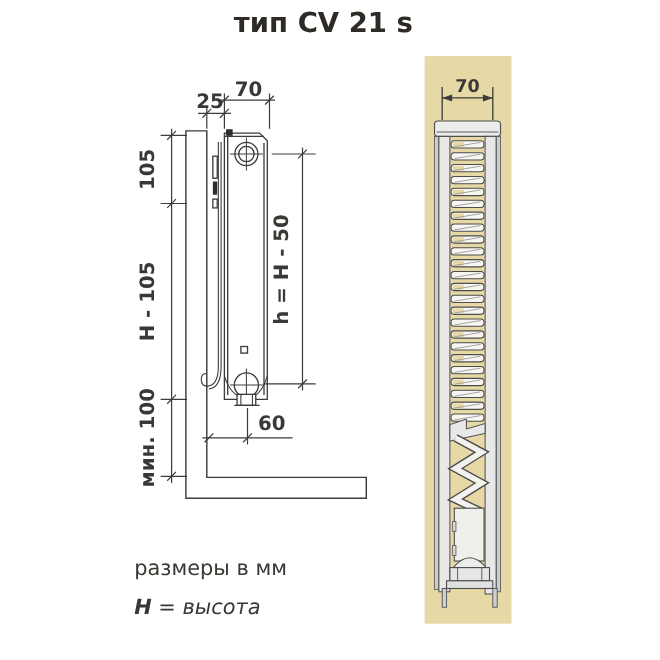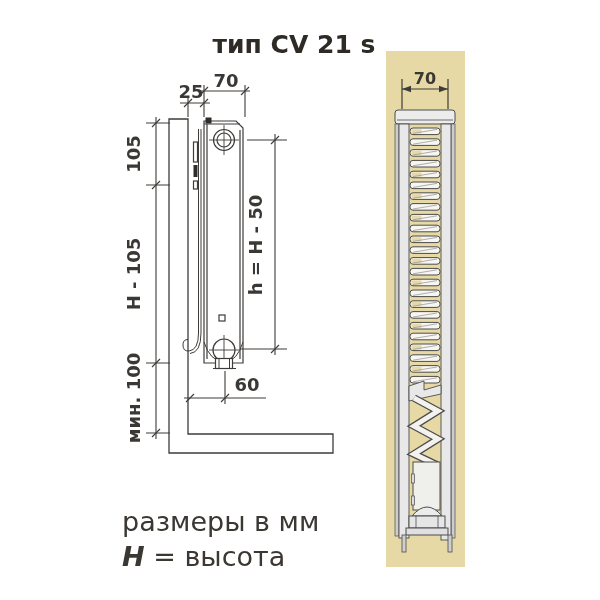--- a/index.html
+++ b/index.html
@@ -1,26 +1,26 @@
 <!DOCTYPE html>
 <html><head>
 <meta charset="utf-8">
 <style>
   html,body{margin:0;padding:0;background:#fff;}
   #page{position:relative;width:600px;height:600px;background:#fff;overflow:hidden;
         font-family:"DejaVu Sans",sans-serif;color:#34302c;}
   #title{position:absolute;left:0;top:6px;width:588px;text-align:center;
-         font-size:25px;font-weight:bold;color:#2e2a26;margin-top:24px;}
+         font-size:25px;font-weight:bold;color:#2e2a26;}
   svg{position:absolute;left:0;top:0;}
   .dim{font:600 18px "DejaVu Sans",sans-serif;fill:#3a3835;}
   .dimSmall{font:600 16px "DejaVu Sans",sans-serif;fill:#3a3835;}
   .ln{stroke:#3e3c39;fill:none;}
-  .legend{position:absolute;left:122px;font-size:27px;color:#3b3733;}
+  .legend{position:absolute;left:122px;font-size:19px;color:#3b3733;}
   .legend .sym{font-weight:bold;font-style:italic;}
-  .legend .it{}
+  .legend .it{font-style:italic;}
 </style>
 </head>
 <body>
 
 <div id="page">
 
   <div id="title">тип CV 21 s</div>
 
   <svg width="600" height="600" viewBox="0 0 600 600">
     <defs>

